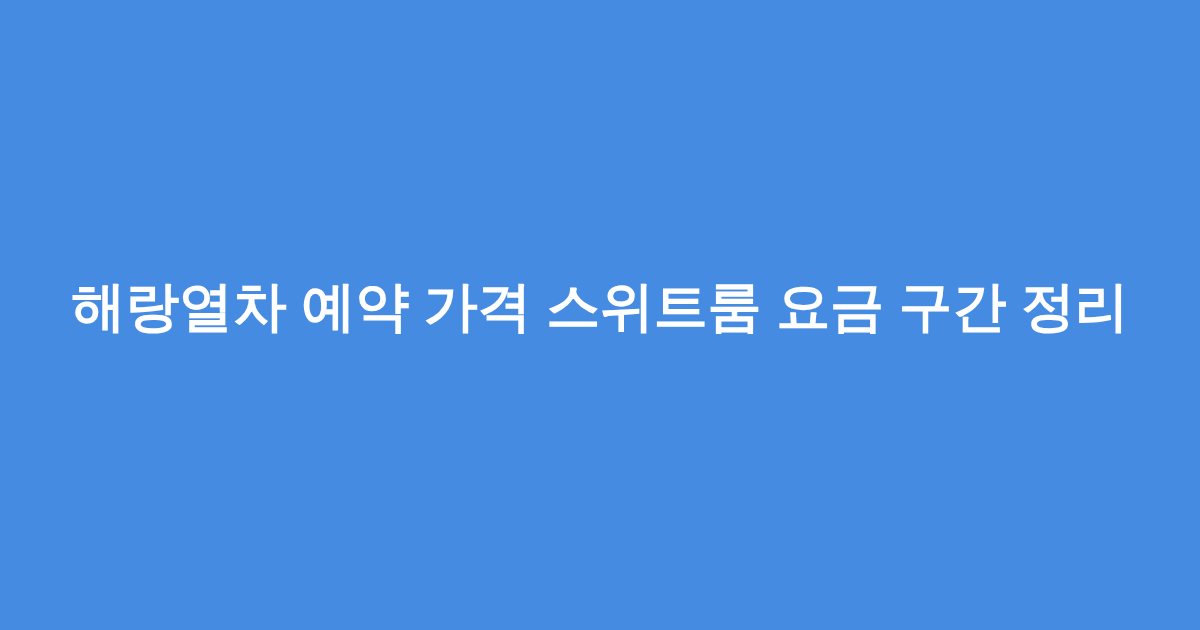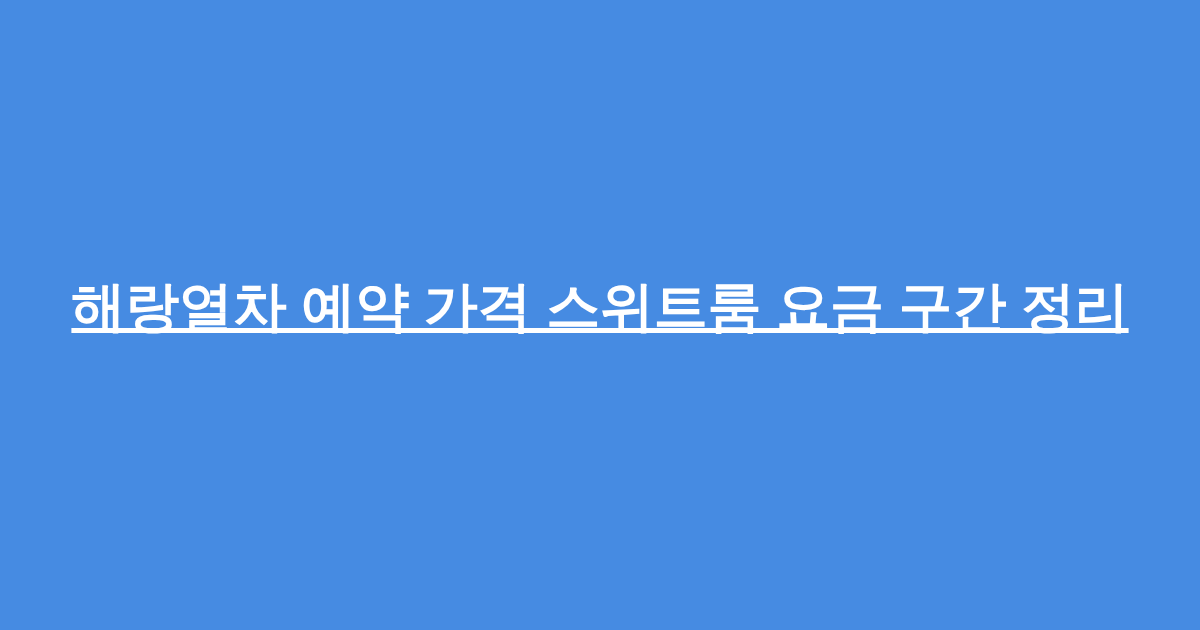--- a/index.html
+++ b/index.html
@@ -39,21 +39,20 @@
     margin: 0;
     padding: 0;
     color: #ffffff;
     font-family: "Liberation Sans", "DejaVu Sans", sans-serif;
     font-size: 54px;
     font-weight: 700;
     line-height: 1.18;
     letter-spacing: -0.2px;
     text-align: center;
     white-space: nowrap;
-    text-decoration: underline;
     -webkit-font-smoothing: antialiased;
   }
 </style>
 </head>
 <body>
 
 <div class="card" style="background-color: rgb(70, 139, 226);">
 
   <div class="title-wrap">
 

